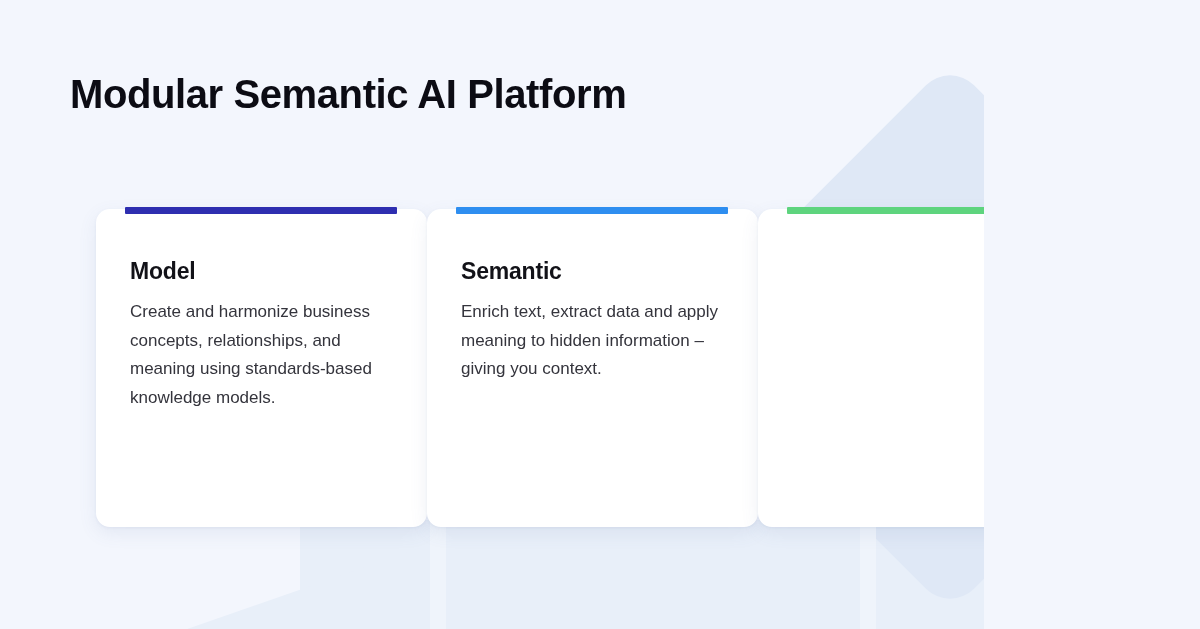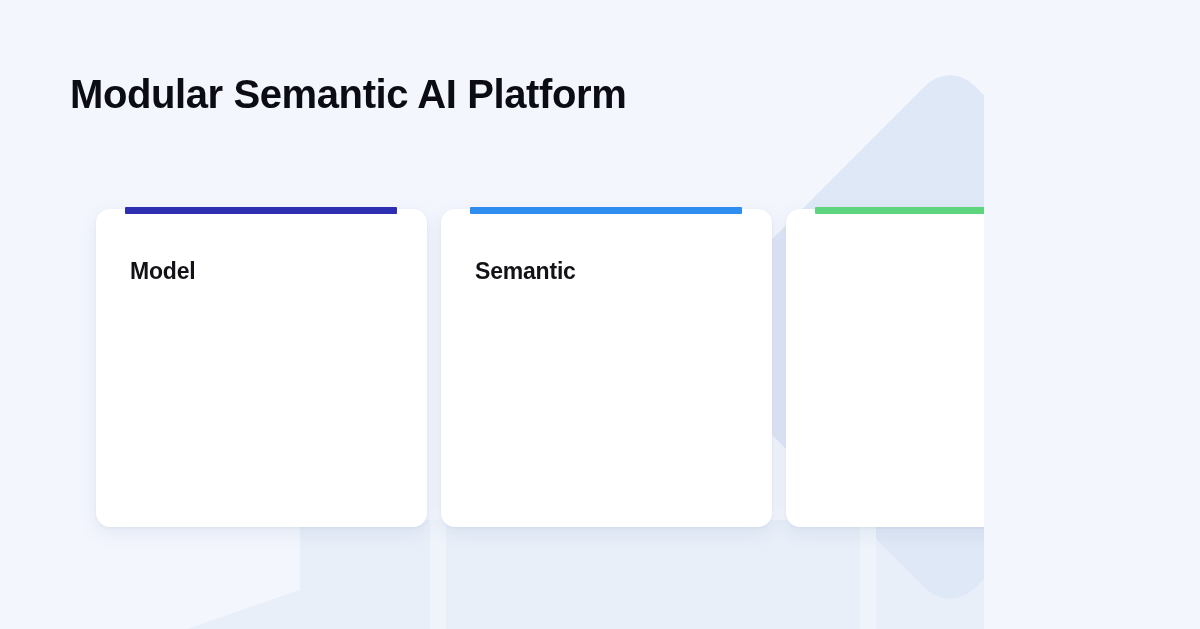--- a/index.html
+++ b/index.html
@@ -91,21 +91,21 @@
   }
 
   
   .card-row {
     position: absolute;
     left: 96px;
     top: 209px;
     width: 1021px;
     height: 318px;
     display: flex;
-    gap: 14px;
+    gap: 0;
   }
 
   .card {
     position: relative;
     width: 331px;
     height: 318px;
     background: #ffffff;
     border-radius: 14px;
     box-shadow: 0 6px 18px rgba(84, 110, 160, 0.10),
                 0 1px 3px rgba(84, 110, 160, 0.08);
@@ -159,27 +159,29 @@
   </div>
 
   <h1 class="page-title">Modular Semantic AI Platform</h1>
 
   <div class="card-row">
 
     <div class="card">
       <div class="card-accent" style="background: rgb(46, 46, 176);"></div>
       <div class="card-body">
         <h2 class="card-title">Model</h2>
+        <p class="card-text">Create and harmonize business concepts, relationships, and meaning using standards-based knowledge models.</p>
       </div>
     </div>
 
     <div class="card">
       <div class="card-accent" style="background: rgb(46, 142, 240);"></div>
       <div class="card-body">
         <h2 class="card-title">Semantic</h2>
+        <p class="card-text">Enrich text, extract data and apply meaning to hidden information – giving you context.</p>
       </div>
     </div>
 
     <div class="card">
       <div class="card-accent" style="background: rgb(94, 212, 126);"></div>
     </div>
 
   </div>
 </div>
 

